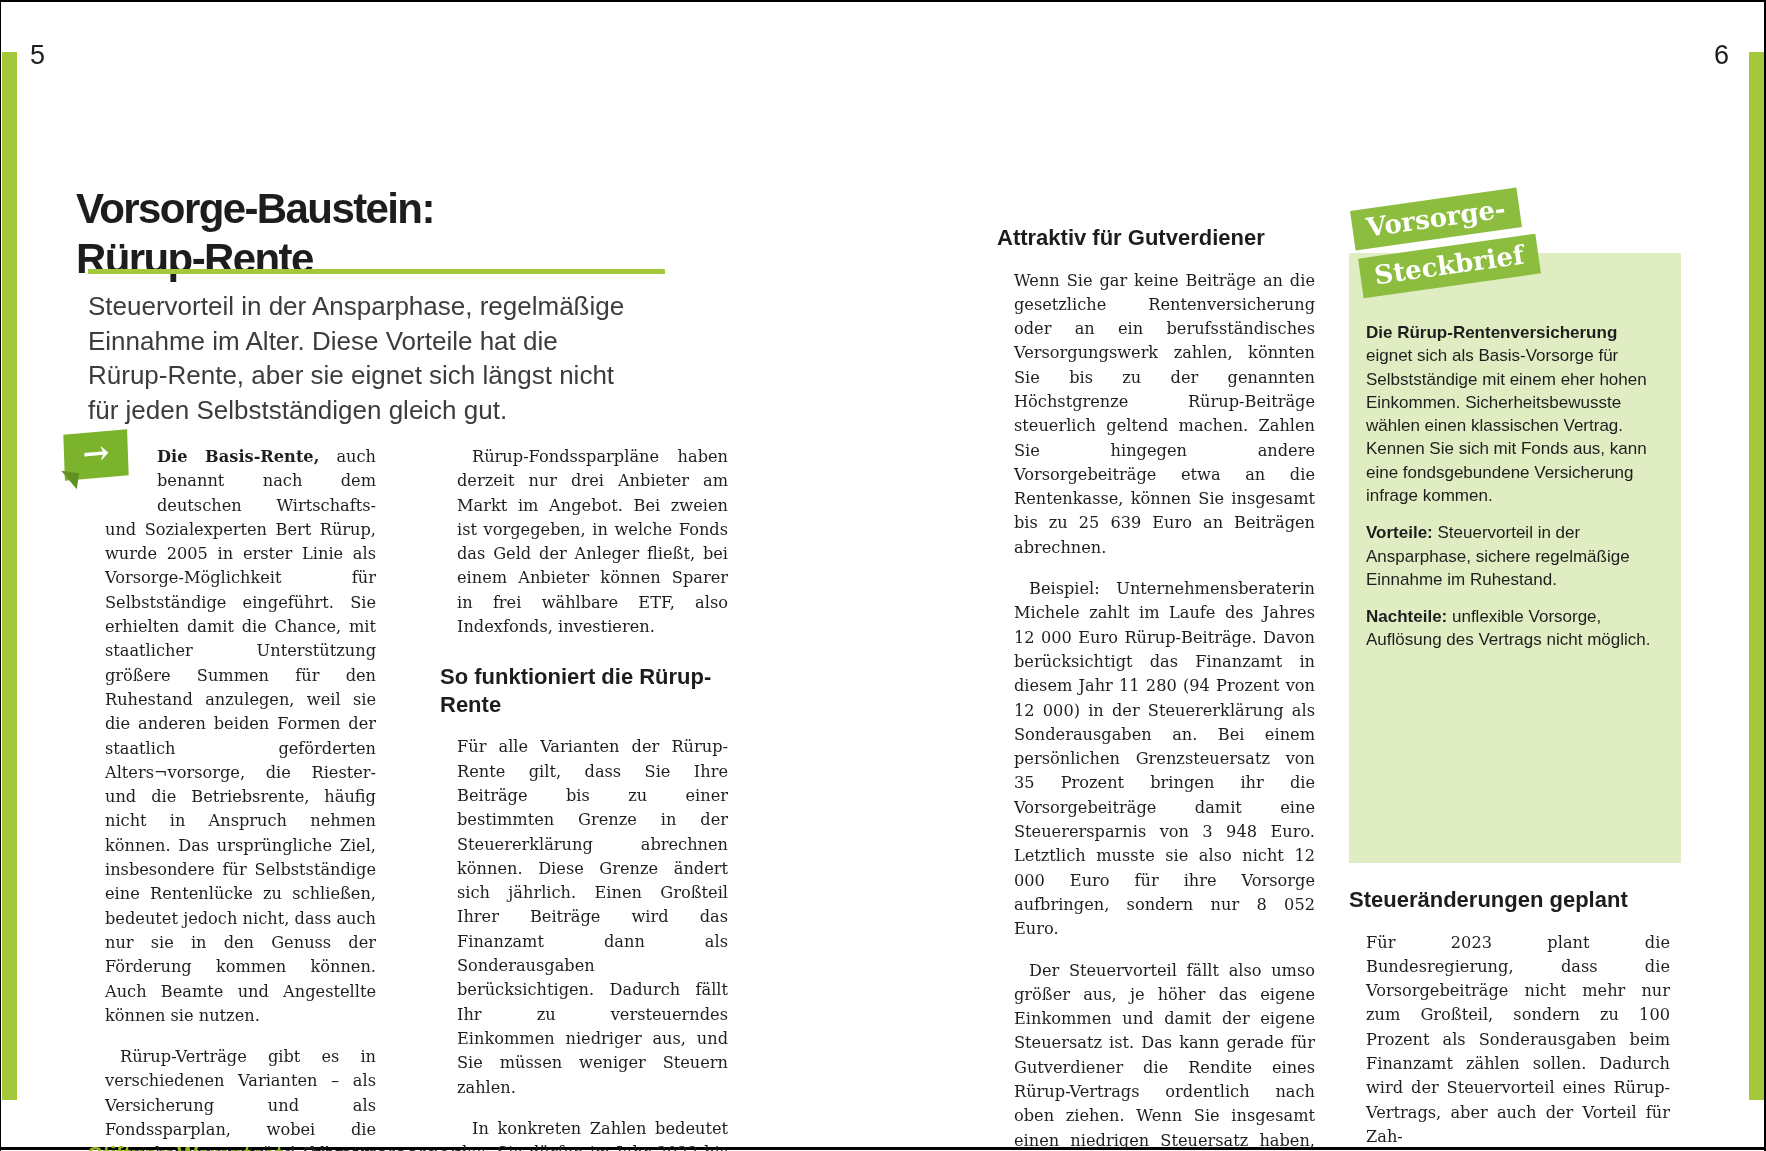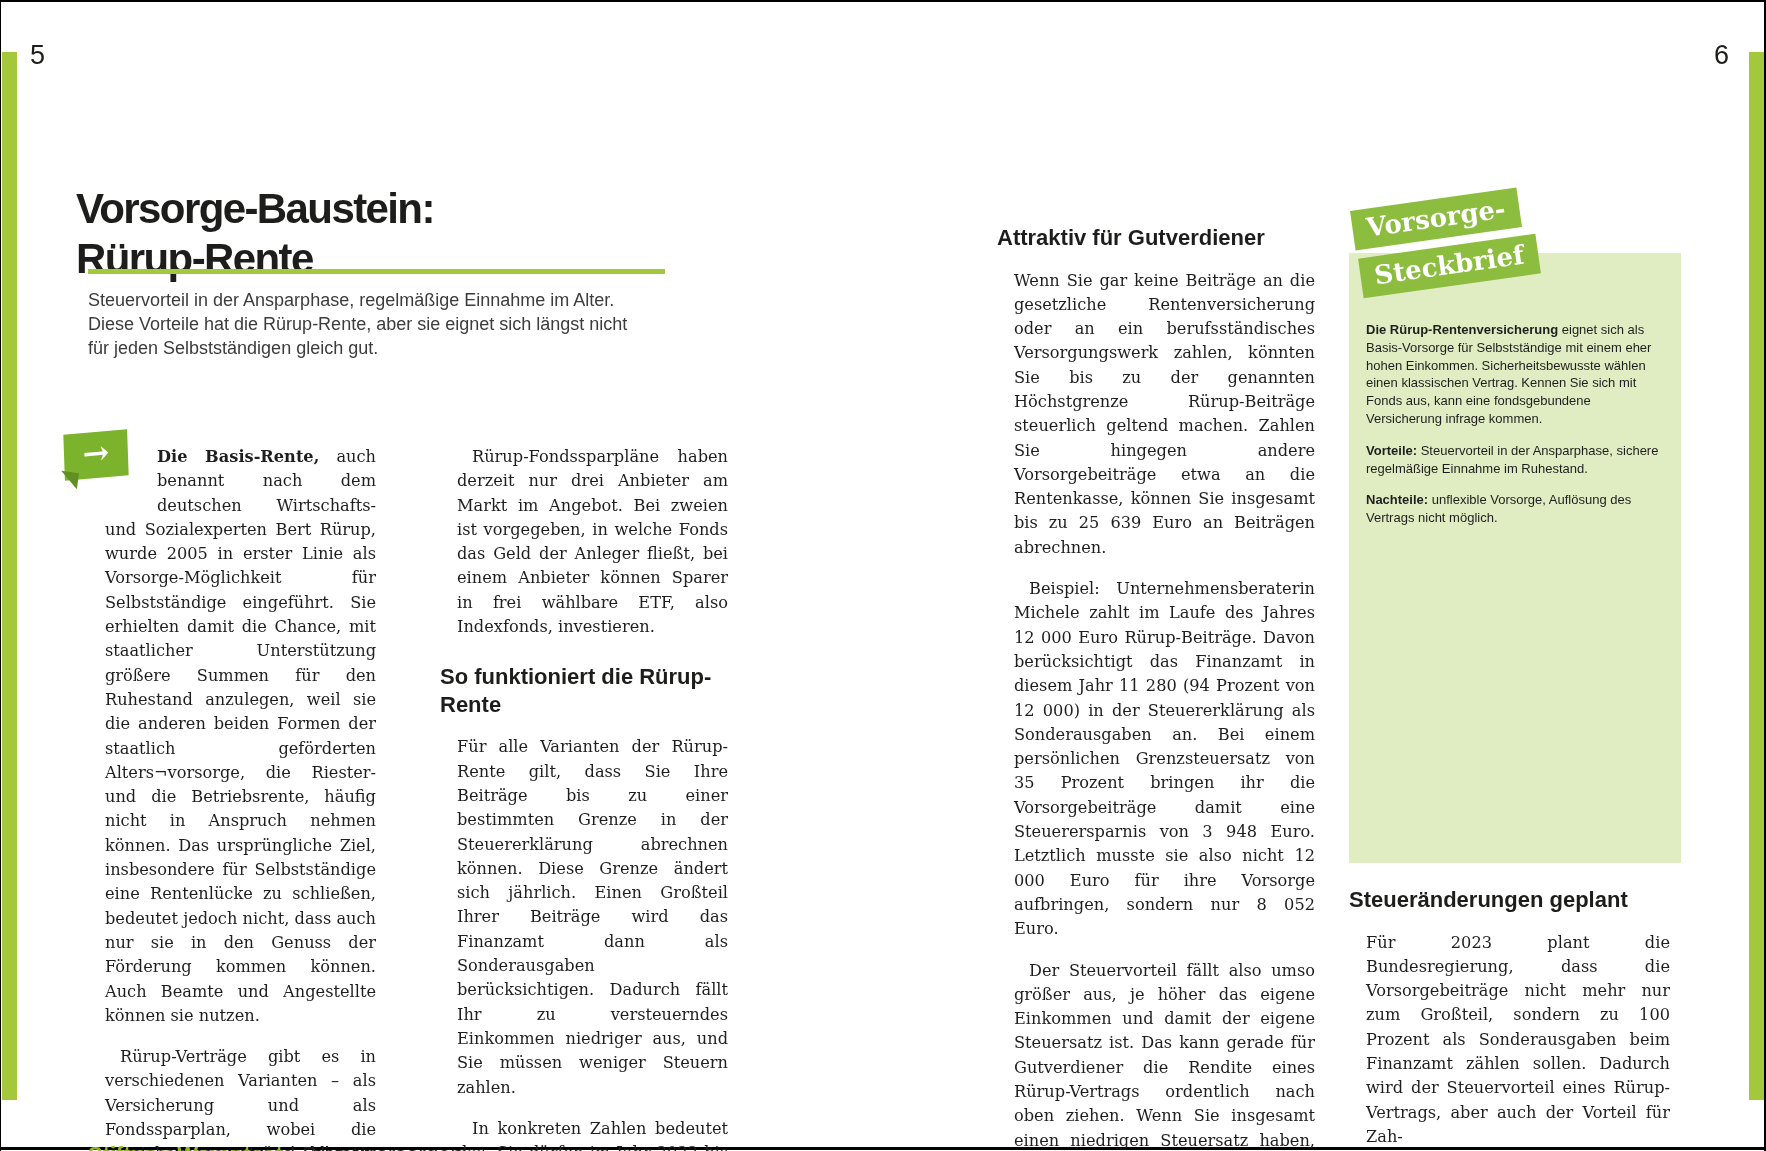--- a/index.html
+++ b/index.html
@@ -24,21 +24,21 @@
   .bar{position:absolute;top:52px;width:15px;height:1048px;background:var(--accent-green);}
   .bar.l{left:2px;}
   .bar.r{left:1749px;}
   .pagenum{position:absolute;top:40px;font-size:27px;color:var(--text-black);}
   .pagenum.l{left:30px;}
   .pagenum.r{left:1714px;}
 
   .title{position:absolute;left:76px;top:184px;font-size:42px;line-height:1.19;
          font-weight:bold;letter-spacing:-1.6px;color:var(--text-black);}
   .rule{position:absolute;left:88px;top:269px;width:577px;height:5px;background:var(--accent-green);}
-  .lead{position:absolute;left:88px;top:289px;width:552px;font-size:18px;line-height:1.33;color:var(--text-gray);}
+  .lead{position:absolute;left:88px;top:289px;width:552px;font-size:26px;line-height:1.33;color:var(--text-gray);}
 
   .serifcol{position:absolute;width:305px;font-family:"DejaVu Serif",serif;font-size:16.2px;
             line-height:1.5;color:#1e1e1e;text-align:justify;hyphens:auto;}
   .serifcol p{margin:17px;}
   .serifcol p.indent{text-indent:15px;}
   .col1{left:88px;top:428px;}
   .col2{left:440px;top:428px;}
   .rcol1{left:997px;top:224px;width:335px;}
   .rcol2{left:1349px;top:886px;width:338px;}
   .col-heading{font-family:"Liberation Sans",sans-serif;font-weight:bold;font-size:22px;
@@ -49,21 +49,21 @@
   .arrow-icon{position:absolute;left:-24px;top:4px;width:64px;height:48px;}
   .arrow-flag{position:absolute;left:0;top:0;width:64px;height:46px;background:var(--icon-green);
               transform:rotate(-5deg) skewX(-3deg);display:flex;align-items:center;justify-content:center;}
   .arrow-glyph{color:#fff;font-weight:bold;font-size:32px;line-height:1;transform:translateY(-2px);}
   .arrow-fold{position:absolute;left:-4px;top:40px;width:0;height:0;
               border-top:16px solid var(--icon-fold-green);border-left:18px solid transparent;
               transform:rotate(8deg);}
 
   .steckbrief-box{position:absolute;left:1349px;top:253px;width:332px;height:610px;
                   background:var(--box-background);padding:68px 17px 0 17px;}
-  .steckbrief-box p{font-size:13px;line-height:1.37;margin:0 0 14px;color:#1e1e1e;}
+  .steckbrief-box p{font-size:17px;line-height:1.37;margin:0 0 14px;color:#1e1e1e;}
   .ribbon{position:absolute;background:var(--ribbon-green);color:#fff;
           font-family:"DejaVu Serif",serif;font-weight:bold;font-size:26px;
           padding:4px 14px 6px;transform:rotate(-8deg);white-space:nowrap;}
   .ribbon.one{left:1352px;top:199px;}
   .ribbon.two{left:1360px;top:246px;}
 
   .footer{position:absolute;left:88px;top:1142px;font-size:22px;text-align:center;}
   .footer .brand{font-weight:bold;color:var(--brand-green);}
   .footer .sep{color:#1e1e1e;margin:0 7px;}
   .footer .section{color:#1e1e1e;}

